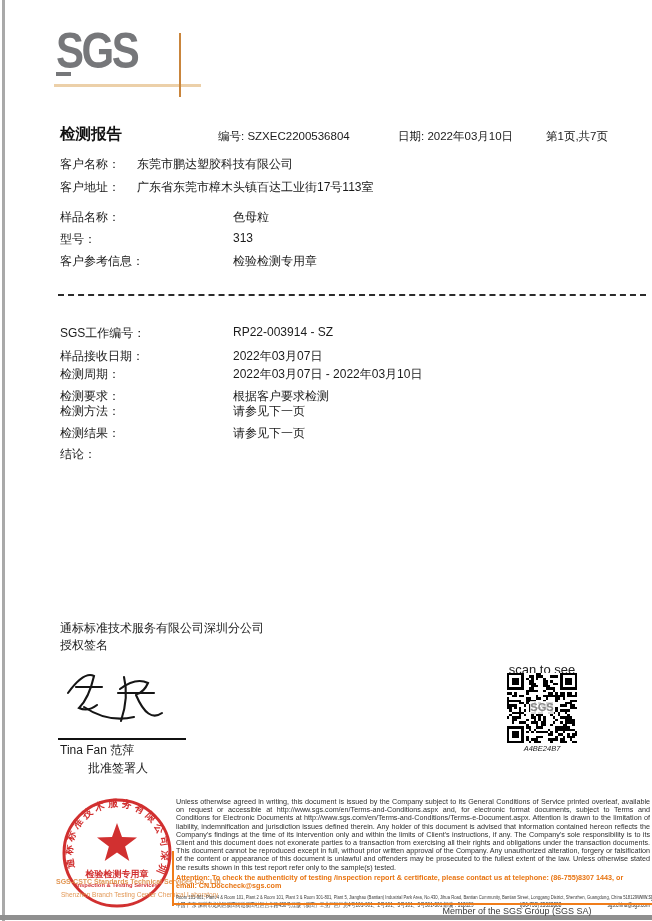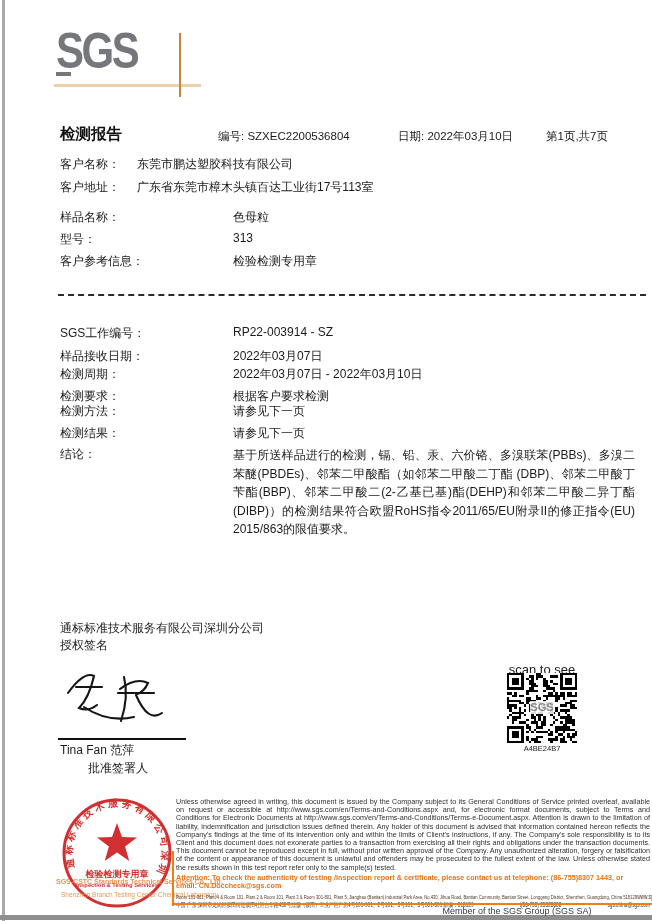--- a/index.html
+++ b/index.html
@@ -22,21 +22,21 @@
   .row .val{position:absolute;white-space:nowrap;}
   .row.client .val{left:77px;}
   .row.wide .val{left:173px;}
   .dashed{left:58px;top:294px;width:588px;border-top:2px dashed #2b2b2b;}
   .conc{left:233px;top:446px;width:402px;font-size:12px;color:#1b1b1b;line-height:18.6px;text-align:justify;}
   
   .s12{font-size:12px;color:#1b1b1b;white-space:nowrap;}
   .sig-line{left:58px;top:738px;width:128px;height:2px;background:#111;}
   
   .qr-cap{left:500px;top:662px;width:84px;text-align:center;font-size:13px;color:#222;}
-  .qr-code{left:500px;top:744px;width:84px;text-align:center;font-size:7.5px;color:#222;}
+  .qr-code{left:500px;top:744px;width:84px;text-align:center;font-size:7.5px;color:#222;font-style:italic;}
   
   .stamp-ov1{left:56px;top:878px;font-size:7px;font-weight:bold;color:rgba(223,144,74,.95);white-space:nowrap;}
   .stamp-ov2{left:61px;top:891px;font-size:6.5px;color:rgba(223,144,74,.95);white-space:nowrap;}
   
   .footer{left:176px;top:798px;width:474px;}
   .disc{font-size:7.2px;line-height:8.2px;color:#2e2e2e;text-align:justify;margin:0;overflow-wrap:break-word;}
   .attn{font-size:7.2px;line-height:8.4px;color:#e87411;font-weight:bold;margin:2px 12px 0 0;}
   .addr{margin-top:2px;width:860px;transform:scale(.551,.74);transform-origin:0 0;}
   .addr-row{display:flex;justify-content:space-between;align-items:baseline;white-space:nowrap;font-size:7.6px;color:#3c3c3c;line-height:10px;}
   .addr-row .big{font-size:8.6px;color:#333;}
@@ -110,21 +110,20 @@
   </div>
   <div class="row wide" style="top:403px;">
     <span>检测方法：</span>
     <span class="val">请参见下一页</span>
   </div>
   <div class="row wide" style="top:425px;">
     <span>检测结果：</span>
     <span class="val">请参见下一页</span>
   </div>
   <div class="row" style="top:446px;">结论：</div>
-  <div class="abs conc">基于所送样品进行的检测，镉、铅、汞、六价铬、多溴联苯(PBBs)、多溴二苯醚(PBDEs)、邻苯二甲酸酯（如邻苯二甲酸二丁酯 (DBP)、邻苯二甲酸丁苄酯(BBP)、邻苯二甲酸二(2-乙基已基)酯(DEHP)和邻苯二甲酸二异丁酯(DIBP)）的检测结果符合欧盟RoHS指令2011/65/EU附录II的修正指令(EU) 2015/863的限值要求。</div>
 
   <div class="abs s12" style="left:60px;top:620px;">通标标准技术服务有限公司深圳分公司</div>
   <div class="abs s12" style="left:60px;top:637px;">授权签名</div>
 
   <svg class="abs" style="left:62px;top:663px;" width="130" height="72" viewBox="0 0 130 72">
     <g fill="none" stroke="#151515" stroke-width="2.1" stroke-linecap="round">
       <path d="M6,30 q16,-22 26,-17 q-5,22 -15,32 q9,4 18,-3"></path>
       <path d="M14,24 h26"></path>
       <path d="M22,44 q24,16 50,10"></path>
       <path d="M62,14 q5,20 -3,44"></path>

